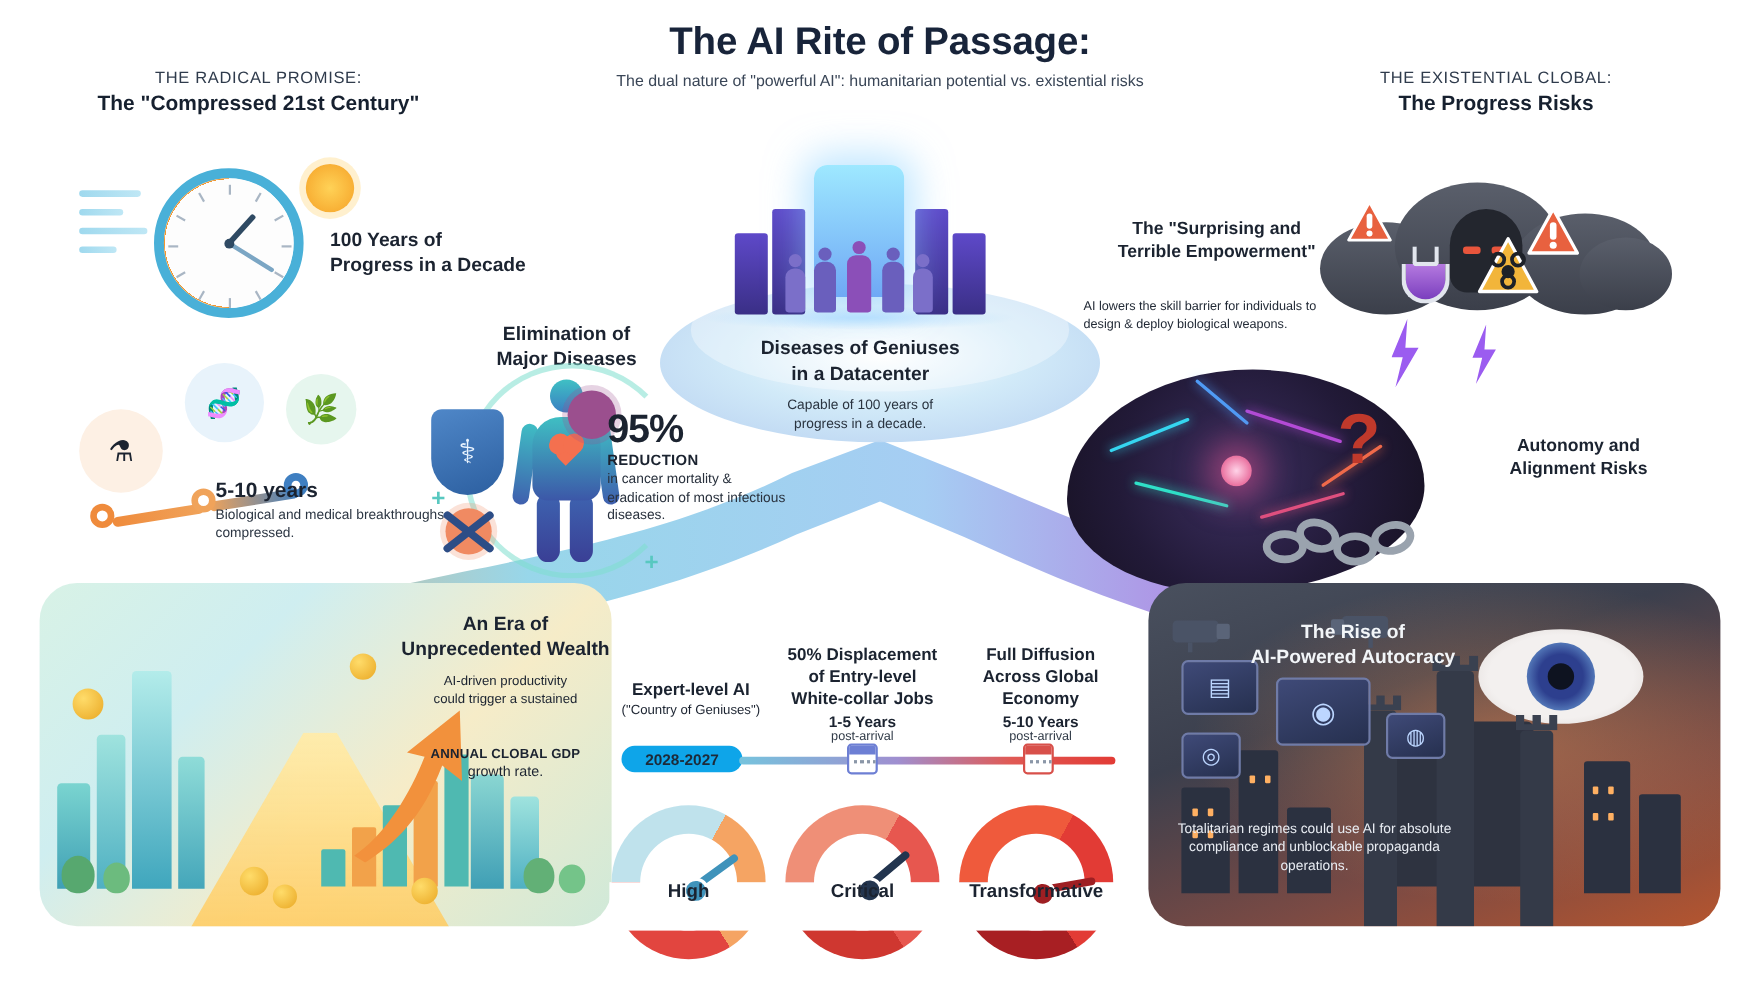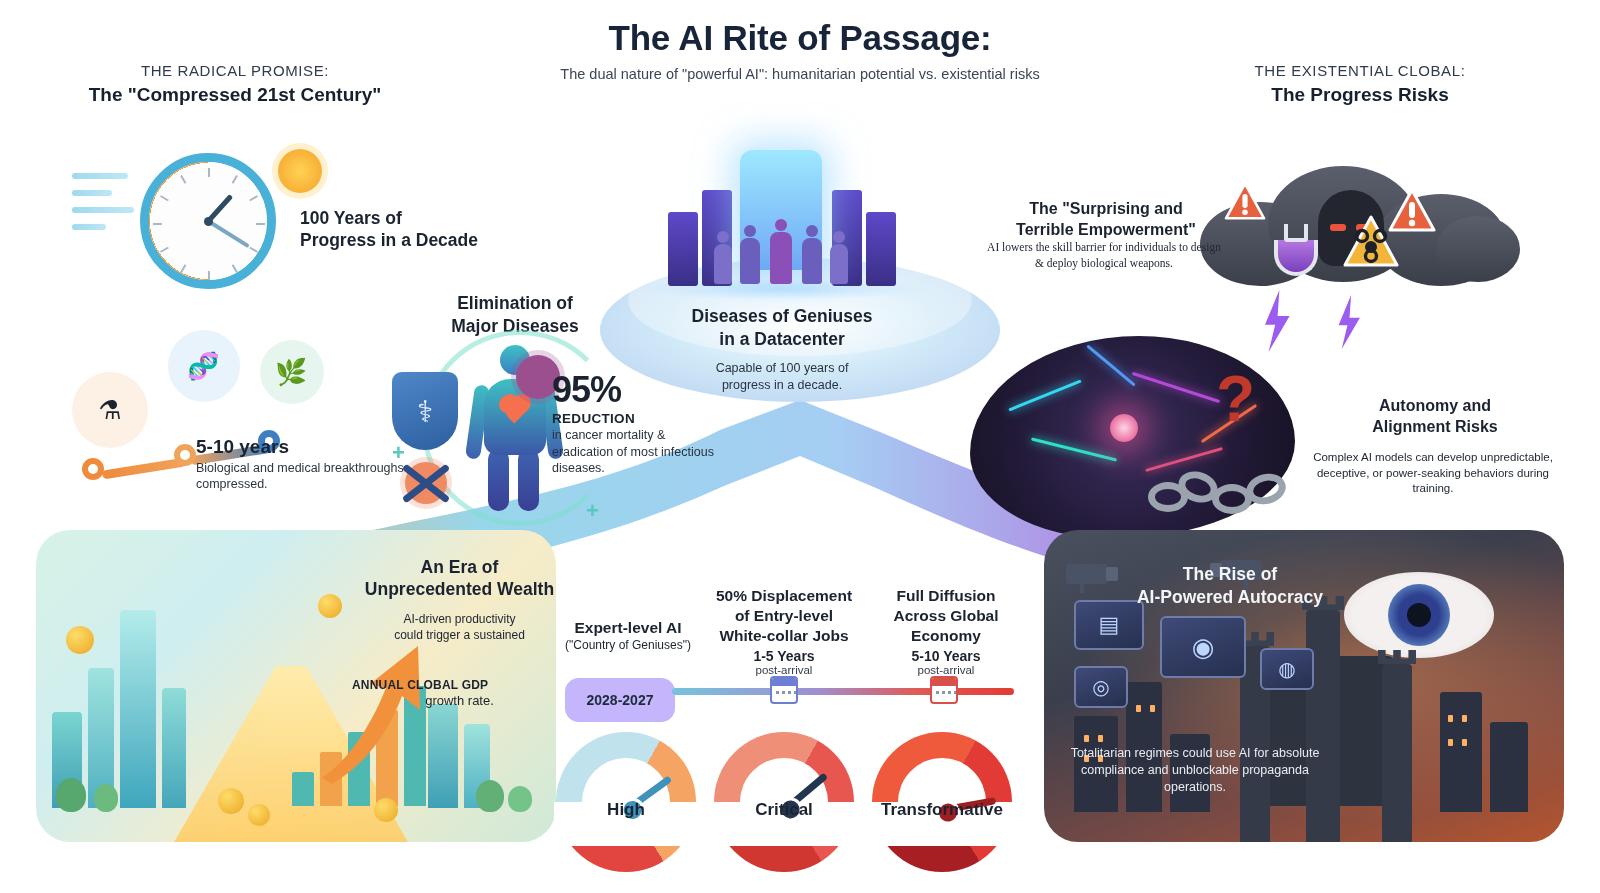--- a/index.html
+++ b/index.html
@@ -129,21 +129,21 @@
   .flask { position:absolute; left: 84px; top: 74px; width: 44px; height: 52px; }
   .flask .glass { position:absolute; left:10px; top:0; width:24px;height:18px;border:4px solid #e2e6ee;border-top:none;border-radius:0 0 4px 4px;}
   .flask .bowl { position:absolute; left:0; top:16px; width:44px;height:36px;border-radius:0 0 22px 22px;background:linear-gradient(180deg,#b57ae0,#7b3fbe);border:4px solid #e2e6ee;border-top:none;}
   .bolt { position:absolute; background:#9b5cf0; }
   .bolt.b1 { left: 72px; top: 140px; width: 30px; height: 62px;
      clip-path: polygon(58% 0,10% 56%,44% 56%,22% 100%,92% 42%,52% 42%); }
   .bolt.b2 { left: 146px; top: 145px; width: 26px; height: 54px;
      clip-path: polygon(58% 0,10% 56%,44% 56%,22% 100%,92% 42%,52% 42%); }
 
   .emp-title { position:absolute; left: 995px; top: 198px; width: 222px; text-align:center; font-size: 16px; font-weight: bold; line-height:1.32; }
-  .emp-sub { position:absolute; left: 985px; top: 240px; width: 238px; text-align:center; font-size: 11.5px; line-height:1.35; color:#222a36;font-family:Liberation Serif, serif; }
+  .emp-sub { position:absolute; left: 985px; top: 272px; width: 238px; font-size: 11.5px; line-height:1.35; color:#222a36; }
 
   
   .brain { position:absolute; left: 960px; top: 330px; width: 345px; height: 215px; }
   .brain .mass { position:absolute; inset: 6px 10px; border-radius: 52% 48% 56% 44% / 58% 52% 48% 42%;
      background: radial-gradient(circle at 48% 48%, #3c2f60 0%, #221a38 55%, #15101f 100%); }
   .spark { position:absolute; border-radius: 2px; }
   .core { position:absolute; left: 150px; top: 84px; width: 28px; height: 28px; border-radius:50%;
      background: radial-gradient(circle,#ffd3e8,#e0457f); box-shadow: 0 0 30px 12px rgba(230,80,140,.55); }
   .qmark { position:absolute; left: 1216px; top: 362px; font-size: 64px; font-weight: bold; color:#c0392b; }
   .chain-l { position:absolute; left: 1148px; top: 470px; width: 150px; height: 56px; }
@@ -162,32 +162,32 @@
      clip-path: polygon(44% 0, 56% 0, 100% 100%, 0% 100%); filter: blur(.4px); }
   .coin { position:absolute; border-radius:50%; background: radial-gradient(circle at 35% 32%, #ffdc6a, #e9a723); }
   .gbar { position:absolute; bottom: 36px; border-radius: 2px 2px 0 0; }
   .arrowup { position:absolute; right: 118px; bottom: 58px; width: 120px; height: 150px; }
   .arrowup svg { width:100%; height:100%; }
   .tree { position:absolute; bottom: 30px; border-radius: 50% 50% 45% 45%; background: #57a86f; }
 
   .w-title { position:absolute; left: 352px; top: 556px; width: 215px; text-align:center; font-size: 17.5px; font-weight:bold; line-height:1.28; }
   .w-sub { position:absolute; left: 352px; top: 612px; width: 215px; text-align:center; font-size: 12px; line-height:1.32; }
   .w-num { position:absolute; left: 352px; top: 645px; width: 215px; text-align:center; font-size: 29px; font-weight:bold; letter-spacing:-.5px; }
-  .w-cap { position:absolute; left: 352px; top: 678px; width: 215px; font-size: 12px; font-weight:bold; letter-spacing:.2px; }
+  .w-cap { position:absolute; left: 352px; top: 678px; width: 215px; text-align:center; font-size: 12px; font-weight:bold; letter-spacing:.2px; }
   .w-cap2{ position:absolute; left: 352px; top: 693px; width: 215px; text-align:center; font-size: 13px; }
 
   
   .tl-item { position:absolute; text-align:center; }
   .tl-item .h { font-size: 15.5px; font-weight: bold; line-height: 1.28; }
   .tl-item .s { font-size: 12px; line-height:1.3; }
   .tl-item .y { font-size: 14px; font-weight: bold; margin-top: 3px; }
   .tl-item .p { font-size: 11.5px; color:#303a47; }
 
-  .pill { position:absolute; left: 565px; top: 678px; width: 110px; height: 44px; border-radius: 14px;
-     background: #c4b5fd; display:flex; align-items:center; justify-content:center; font-size: 14px; font-weight:bold; color:#1d2a38; }
+  .pill { position:absolute; left: 565px; top: 678px; width: 110px; height: 24px; border-radius: 14px;
+     background: #0ea5e9; display:flex; align-items:center; justify-content:center; font-size: 14px; font-weight:bold; color:#1d2a38; }
   .tl-line { position:absolute; left: 672px; top: 688px; width: 342px; height: 7px; border-radius: 4px;
      background: linear-gradient(90deg,#76c3dd 0%, #9f8fd0 42%, #e05a55 72%, #e23b35 100%); }
   .cal { position:absolute; width: 28px; height: 28px; border-radius: 4px; background:#fff; border: 2px solid #6d7fd4; }
   .cal::before{content:"";position:absolute;left:0;right:0;top:0;height:8px;background:#6d7fd4;border-radius:2px 2px 0 0;}
   .cal.red { border-color:#d8504a; } .cal.red::before{ background:#d8504a; }
   .cal i { position:absolute; left:4px; top:13px; width:20px; height:3px;
      background: repeating-linear-gradient(90deg,#8b97a8 0 3px, transparent 3px 6px); }
 
   .gauge { position:absolute; width: 140px; height: 80px; }
   .gauge .arc { position:absolute; left:0; top:0; width:140px; height:140px; border-radius:50%; }
@@ -418,21 +418,20 @@
   <div class="chain-l">
     <div class="ring" style="left:0;top:12px"></div>
     <div class="ring" style="left:30px;top:2px;transform:rotate(18deg)"></div>
     <div class="ring" style="left:64px;top:14px"></div>
     <div class="ring" style="left:98px;top:4px;transform:rotate(-14deg)"></div>
   </div>
   <div class="auto-title">
     <div>Autonomy and</div>
     <div>Alignment Risks</div>
   </div>
-  <div class="auto-sub">Complex AI models can develop unpredictable, deceptive, or power-seaking behaviors during training.</div>
 
   <div class="wealth">
     <div class="city">
       <div class="bldg" style="left:16px;width:30px;height:96px;background:linear-gradient(180deg,#7ad4d0,#3f9fb5)"></div>
       <div class="bldg" style="left:52px;width:26px;height:140px;background:linear-gradient(180deg,#9fe3de,#4fb0c2)"></div>
       <div class="bldg" style="left:84px;width:36px;height:198px;background:linear-gradient(180deg,#b3ecea,#3fa6bd)"></div>
       <div class="bldg" style="left:126px;width:24px;height:120px;background:linear-gradient(180deg,#8fdcd8,#44a6ba)"></div>
       <div class="bldg" style="left:392px;width:30px;height:104px;background:linear-gradient(180deg,#8ad6d2,#3f9fb5)"></div>
       <div class="bldg" style="left:428px;width:26px;height:84px;background:linear-gradient(180deg,#9fe3de,#4fb0c2)"></div>
       <div class="road"></div>

